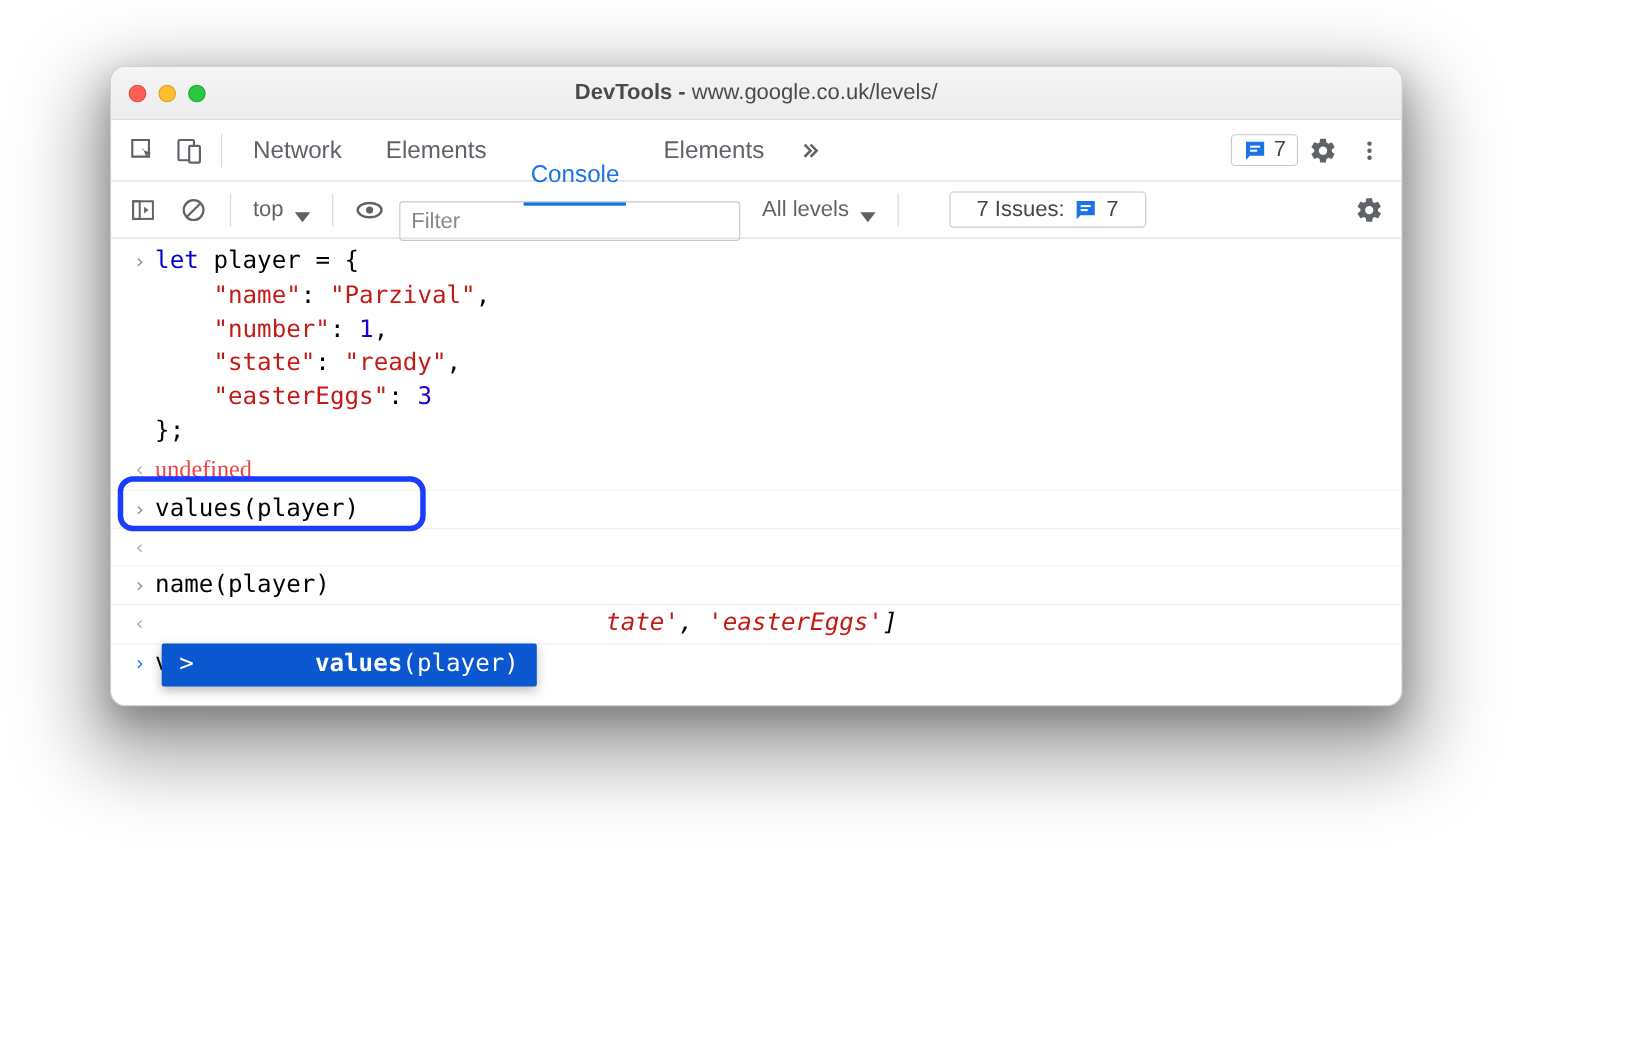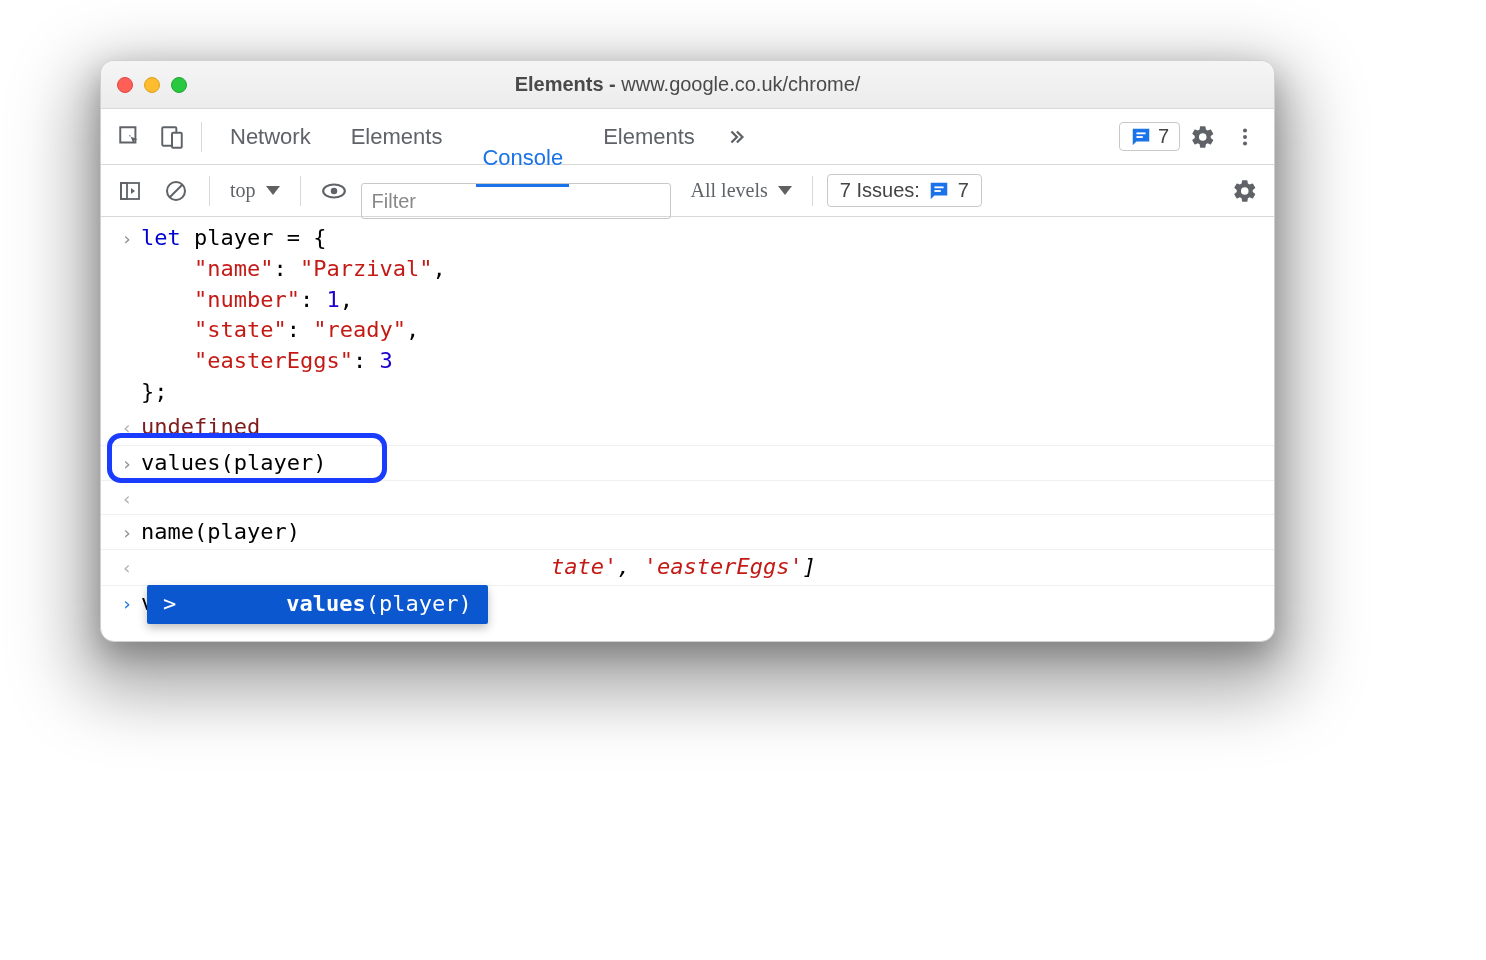--- a/index.html
+++ b/index.html
@@ -107,41 +107,41 @@
     height: 52px;
     border-bottom: 1px solid #d8d8d8;
     display: flex;
     align-items: center;
     padding: 0 10px;
     gap: 8px;
     color: #5f6368;
     font-size: 20px;
   }
   .pill {
-    display: flex; align-items: center; gap: 6px;
+    display: flex; align-items: flex-end; gap: 6px;
     padding: 2px 6px;
-    font-family: Liberation Serif, serif;
   }
   .filter {
     border: 1px solid #c8c8c8;
     border-radius: 3px;
     height: 36px;
     width: 310px;
     padding: 0 10px;
     font-size: 20px;
     color: #888;
     display:flex; align-items:center;margin-top:21px;
   }
   .issues {
     border: 1px solid #c8c8c8;
     border-radius: 4px;
-    padding: 4px 12px;
+    padding: 4px 24px;
     display: flex; align-items: center; gap: 8px;
     font-size: 20px;
     color: #444;
+    margin-left: 32px;
   }
   .console {
     font-family: Menlo, Consolas, monospace;
     font-size: 22px;
     line-height: 1.4;
     padding: 4px 0 20px 0;
     position: relative;
   }
   .row {
     display: flex;
@@ -160,21 +160,21 @@
     user-select: none;
   }
   .gutter.blue { color: #1a73e8; }
   .code { white-space: pre; }
   .kw { color: #0000d0; }
   .str { color: #c41a16; }
   .num { color: #1c00cf; }
   .gray { color: #808080; }
   .ital { font-style: italic; }
   .purple { color: #881391; }
-  .undef { color: #7f1d1d; }
+  .undef { color: #ef4444; font-family: Liberation Serif, serif; }
   .highlight-ring {
     position: absolute;
     border: 5px solid #1a3cff;
     border-radius: 14px;
     pointer-events: none;
   }
   .autocomplete {
     position: absolute;
     background: #0b57d0;
     color: #fff;
@@ -222,21 +222,21 @@
 
 <div class="window">
 
   <div class="titlebar">
     <div class="traffic">
       <div class="dot red"></div>
       <div class="dot yellow"></div>
       <div class="dot green"></div>
     </div>
     <div class="title">
-      <span>Elements - </span><span class="thin">www.google.co.uk/chrome/</span>
+      <span>DevTools - </span><span class="thin">www.google.co.uk/levels/</span>
     </div>
   </div>
 
   <div class="tabbar">
     <div class="iconbtn">
       <svg width="26" height="26" viewBox="0 0 24 24">
           <path fill="none" stroke="#5f6368" stroke-width="1.8" d="M3 3h14v14H3z"></path>
           <path fill="#5f6368" d="M11 11l8 3-3 1-1 3-3-8z"></path>
         </svg>
     </div>

